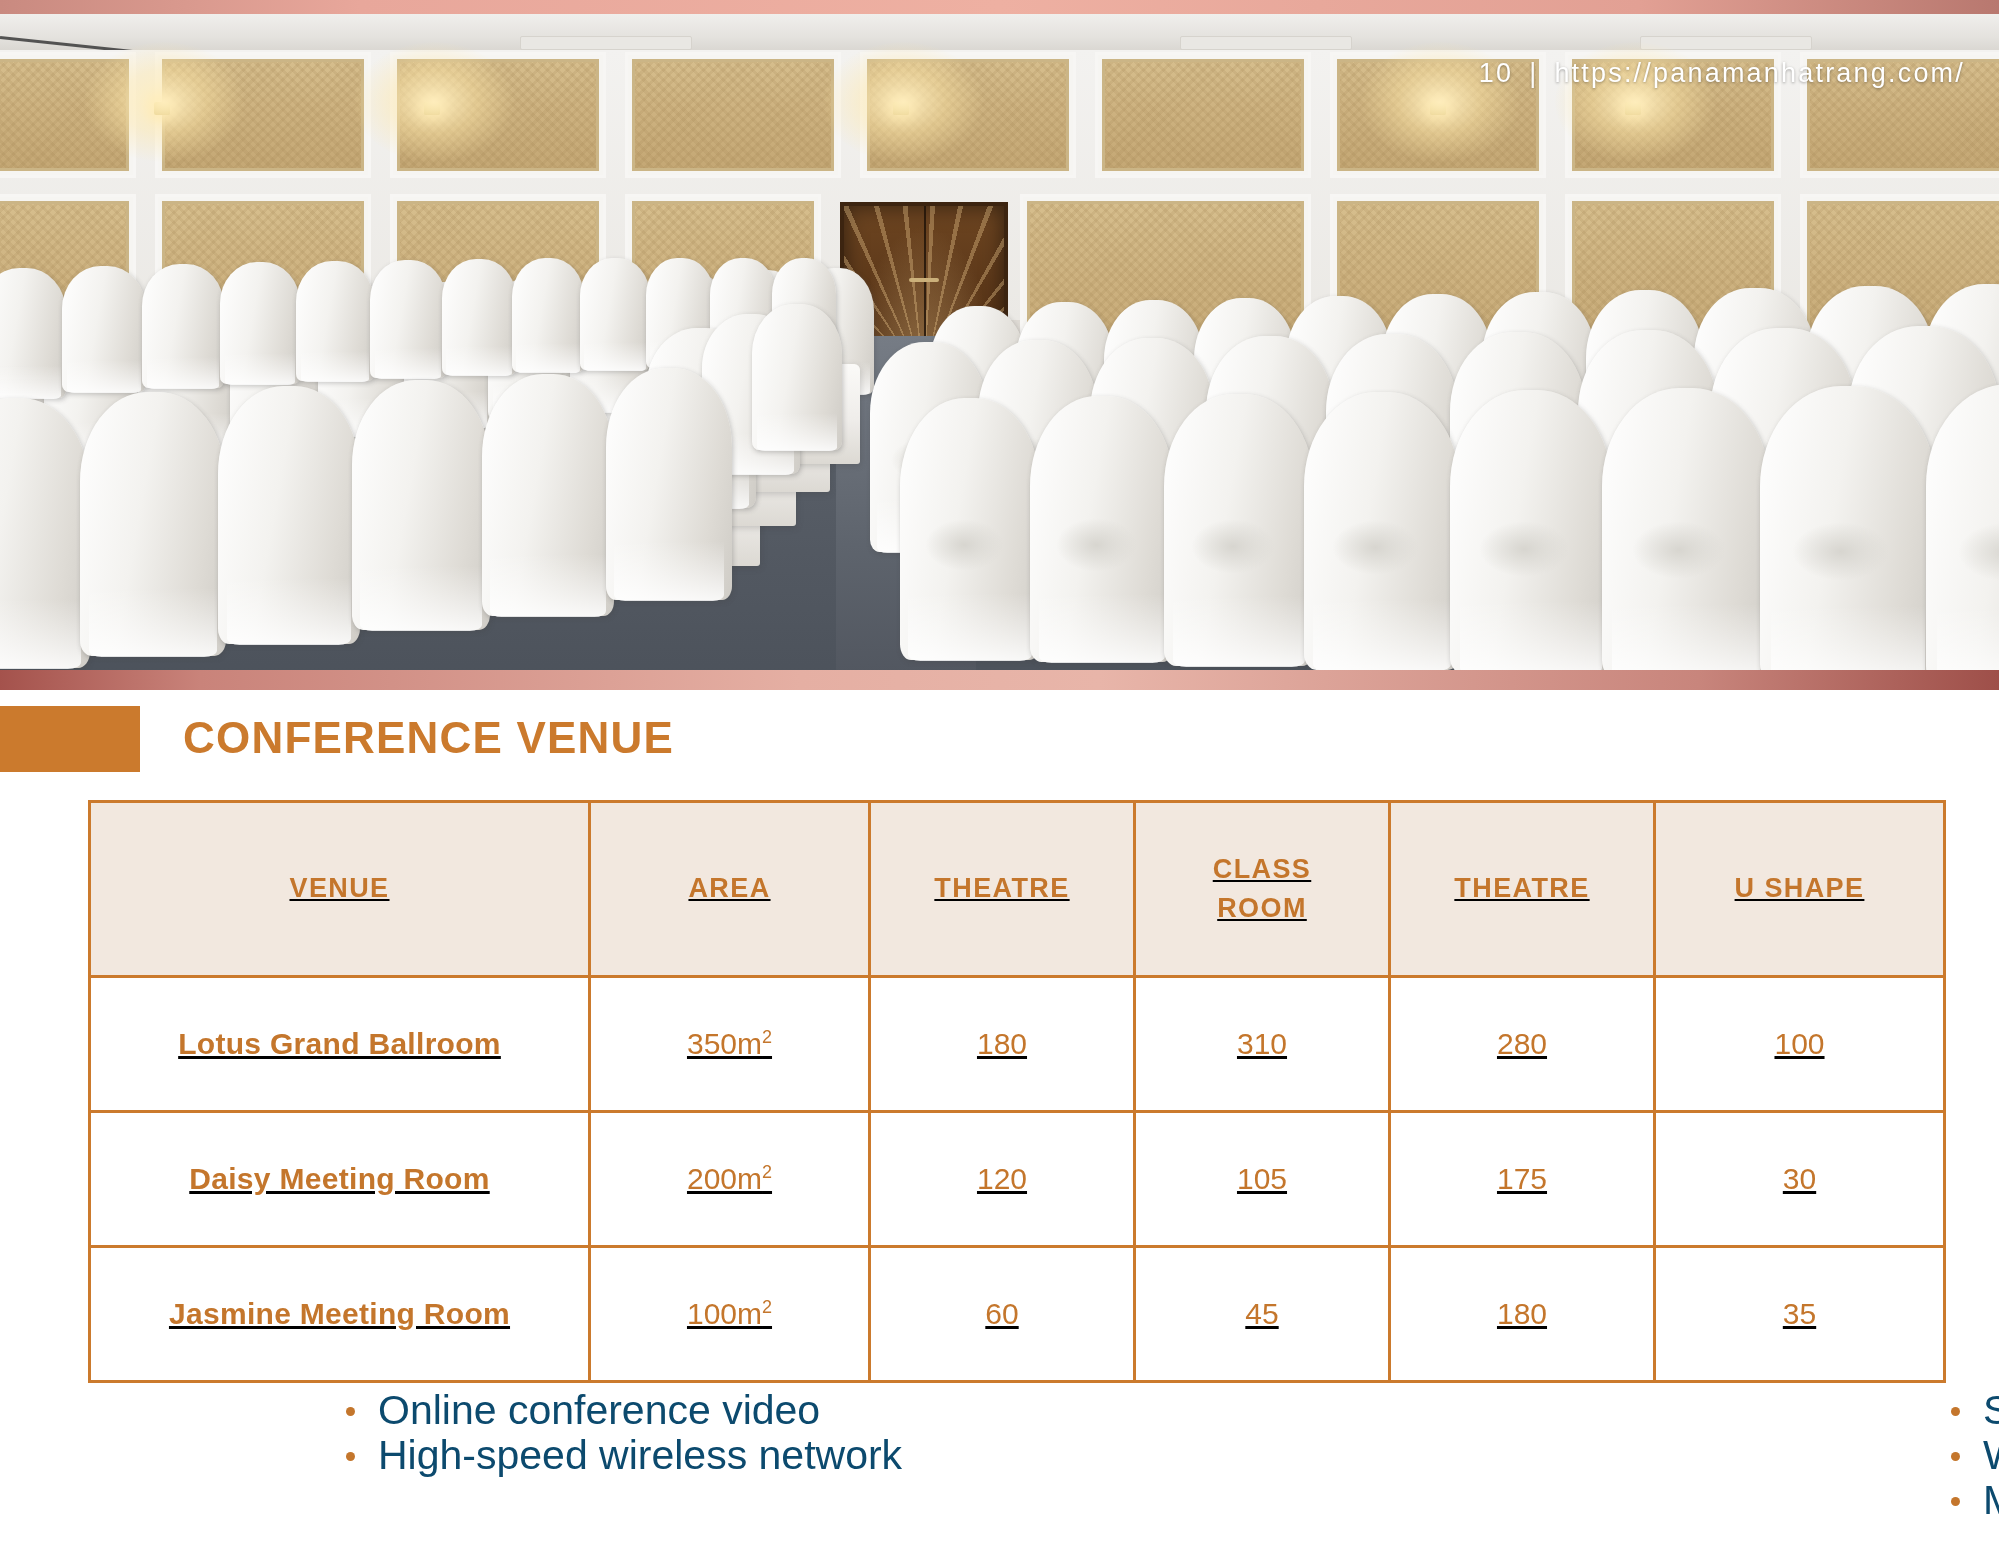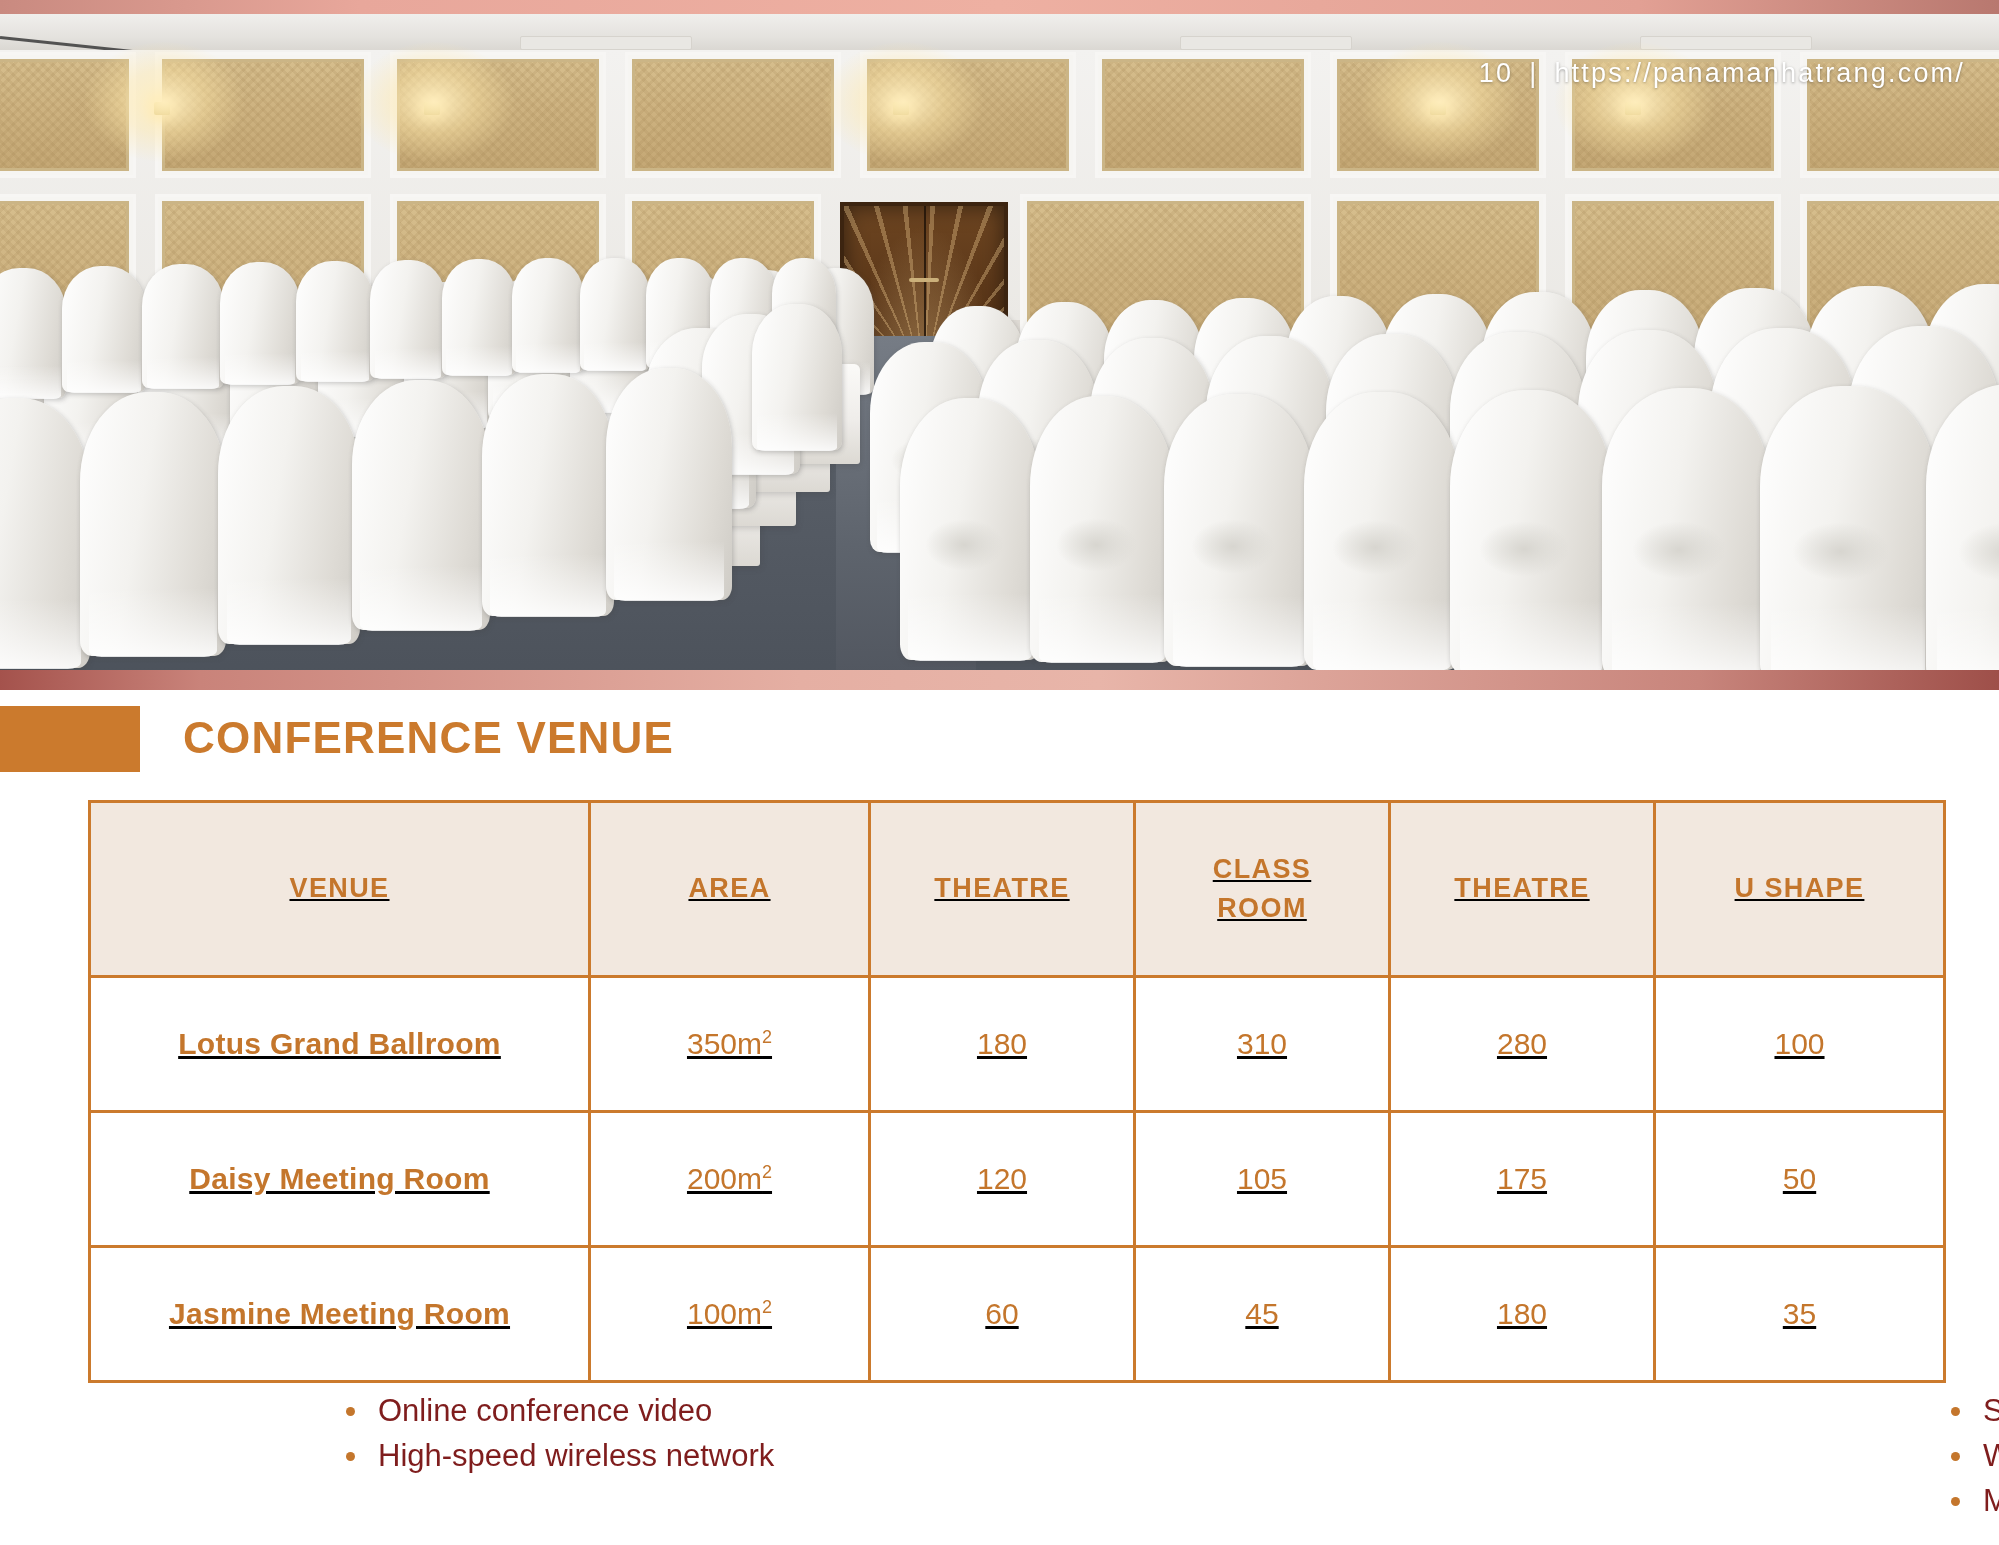--- a/index.html
+++ b/index.html
@@ -271,22 +271,22 @@
     box-sizing: border-box;
   }
   .feature-col.right { padding-left: 980px; }
   .feature-list {
     margin: 0;
     padding: 0;
     list-style: none;
   }
   .feature-list li {
     position: relative;
-    color: #7f1d1d;
-    font-size: 31px;
+    color: #0c4a6e;
+    font-size: 41px;
     line-height: 45px;
     padding-left: 40px;
     white-space: nowrap;
   }
   .feature-list li .dot {
     position: absolute;
     left: 8px;
     top: 19px;
     width: 9px; height: 9px;
     border-radius: 50%;
@@ -473,21 +473,21 @@
       <td>310</td>
       <td>280</td>
       <td>100</td>
     </tr>
     <tr>
       <td class="venue-name">Daisy Meeting Room</td>
       <td><span>200m</span><sup>2</sup></td>
       <td>120</td>
       <td>105</td>
       <td>175</td>
-      <td>50</td>
+      <td>30</td>
     </tr>
     <tr>
       <td class="venue-name">Jasmine Meeting Room</td>
       <td><span>100m</span><sup>2</sup></td>
       <td>60</td>
       <td>45</td>
       <td>180</td>
       <td>35</td>
     </tr>
   </tbody>

